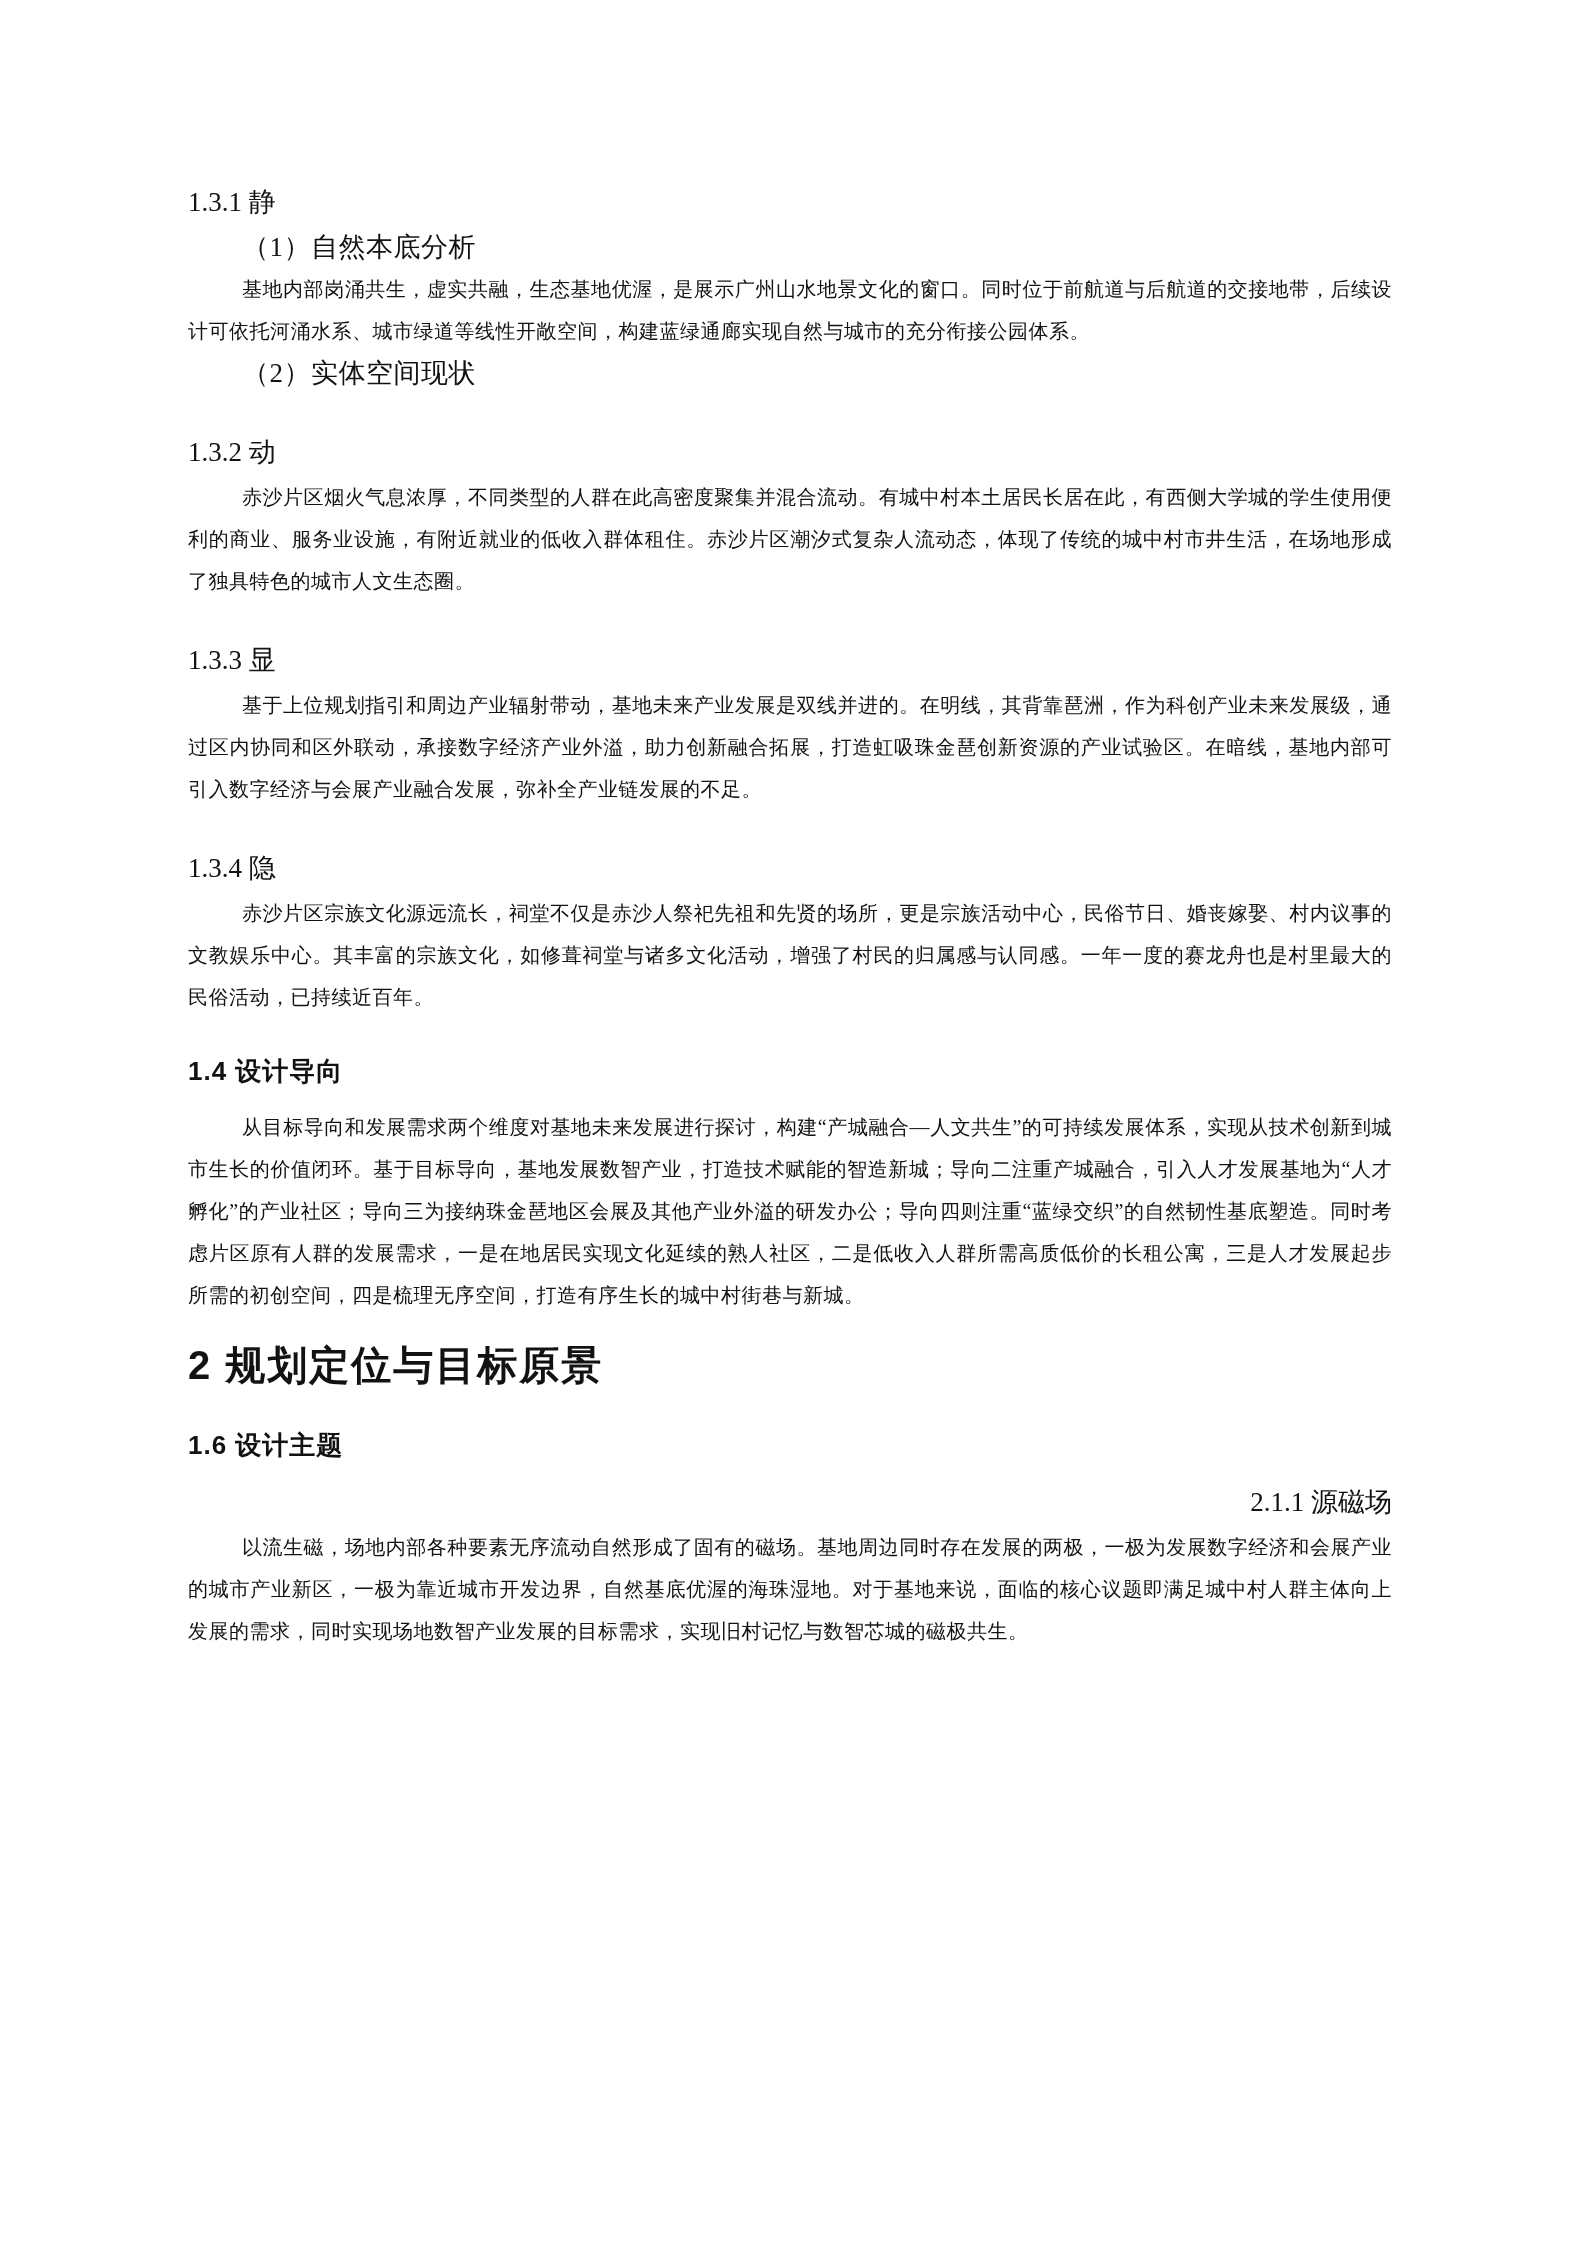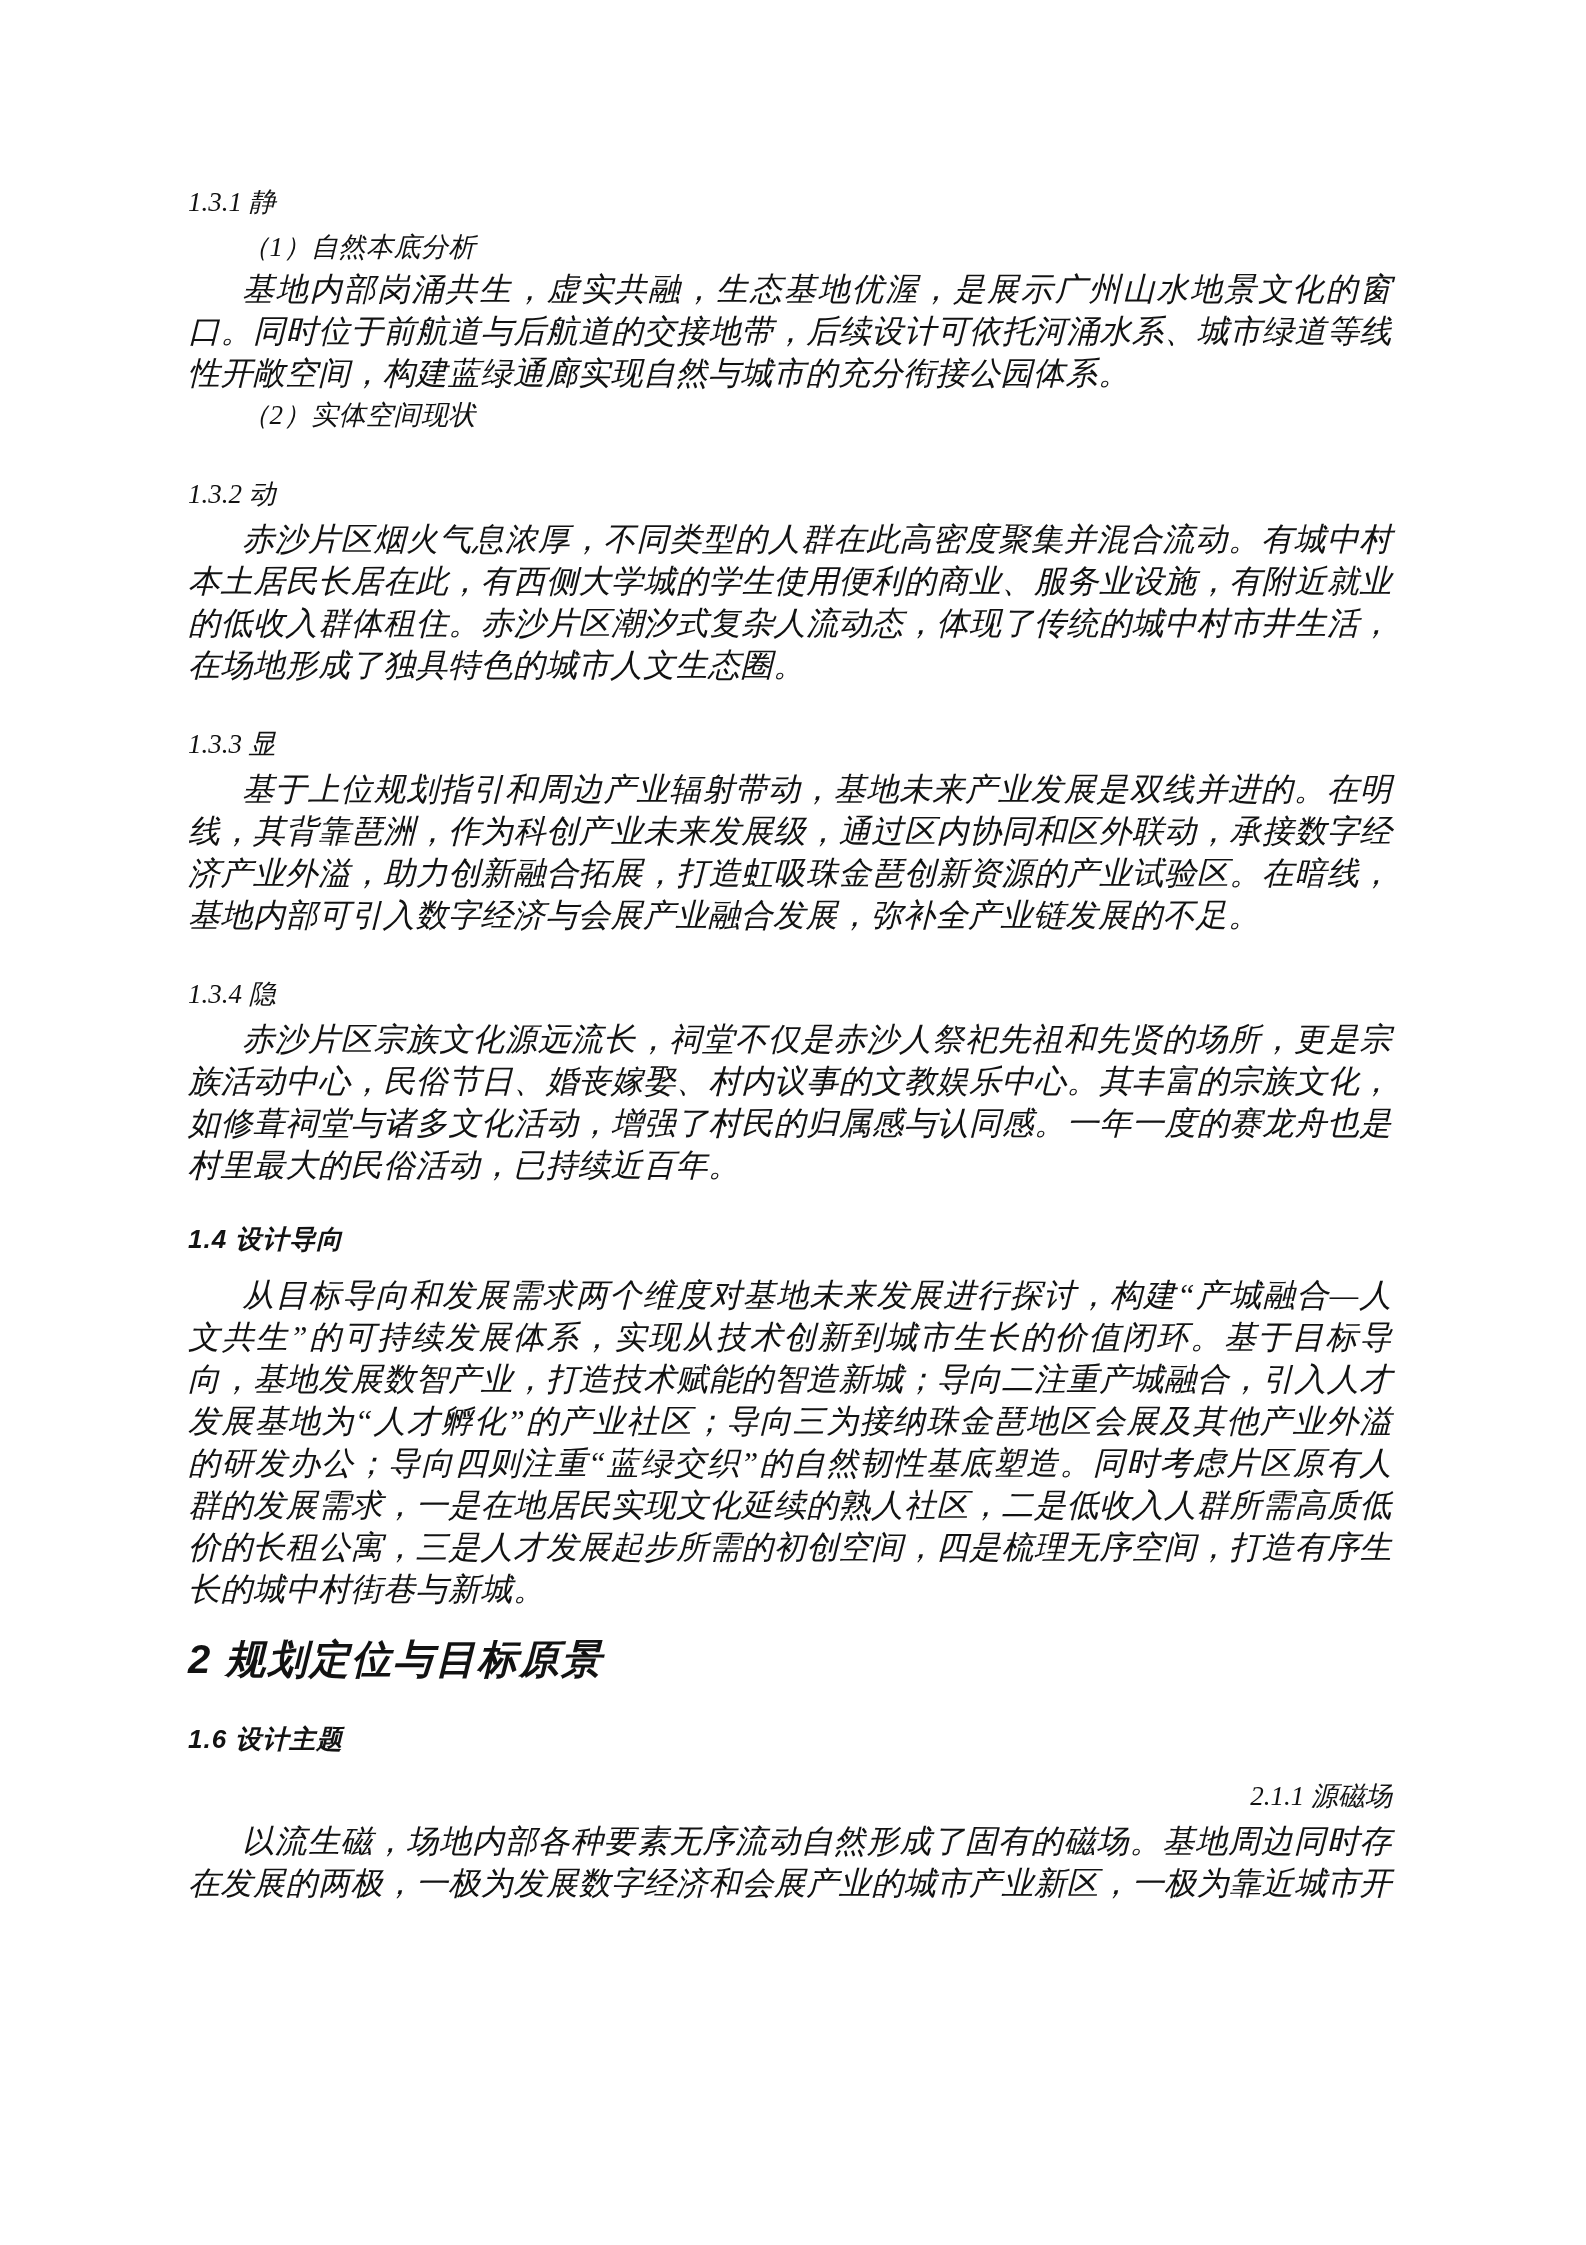--- a/index.html
+++ b/index.html
@@ -3,32 +3,31 @@
 <meta charset="utf-8">
 <style>
   html,body{margin:0;padding:0;background:#ffffff;}
   .page{
     position:relative;
     width:1586px;
     height:1900px;
     background:#ffffff;
     color:#121212;
     overflow:hidden;
-    font-style:italic;
   }
   .content{
     position:absolute;
     left:188px;
     top:180px;
     width:1204px;
   }
   
   .para{
     font-family:"Liberation Serif","DejaVu Serif",serif;
-    font-size:32px;
+    font-size:20px;
     line-height:42px;
     text-align:justify;
     text-indent:54px;
     letter-spacing:0.5px;
     margin:0;
   }
   .sub-item{
     font-family:"Liberation Serif","DejaVu Serif",serif;
     font-size:27px;
     line-height:42px;

